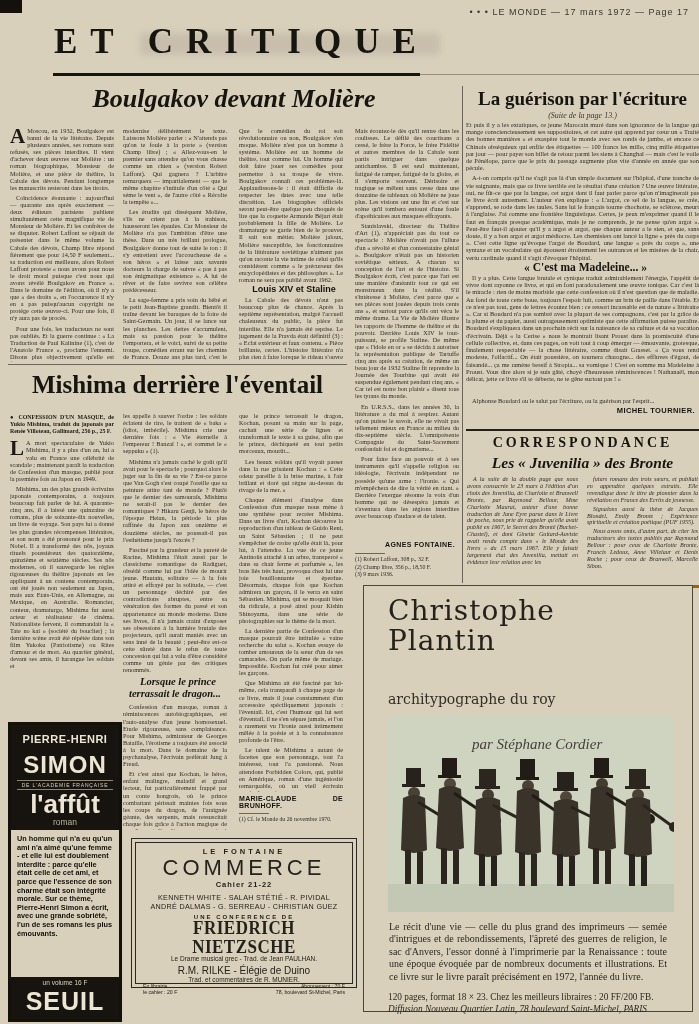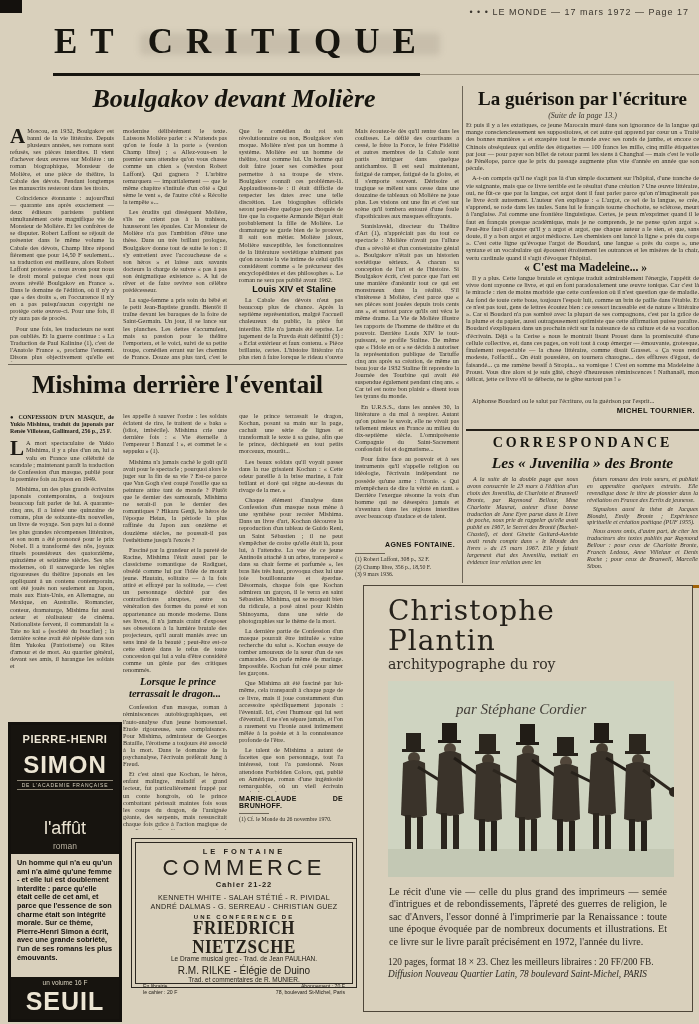--- a/index.html
+++ b/index.html
@@ -67,21 +67,21 @@
   .m-signature{font-family:"Liberation Sans",sans-serif;font-weight:bold;font-size:7px;
                letter-spacing:.3px;margin:3px 0 1px;color:#17150f;}
   
   .seuil{position:absolute;left:8px;top:722px;width:114px;height:300px;border:3px solid #14110d;
          background:#17140f;color:#ece5d3;display:flex;flex-direction:column;box-sizing:border-box;
          font-family:"Liberation Sans",sans-serif;text-align:center;}
   .seuil-author{font-weight:bold;font-size:11px;letter-spacing:.5px;margin-top:8px;}
   .seuil-simon{font-weight:bold;font-size:24px;line-height:26px;letter-spacing:1px;margin-top:7px;}
   .seuil-academie{font-size:5px;letter-spacing:.8px;border-top:1px solid #8d8674;border-bottom:1px solid #8d8674;
                   margin:2px 6px;padding:1px 0;color:#d9d2bf;}
-  .seuil-affut{font-weight:normal;font-size:18px;line-height:25px;margin-top:24px;}
+  .seuil-affut{font-weight:bold;font-size:26px;line-height:25px;}
   .seuil-roman{font-size:8.5px;color:#b9b2a0;margin-bottom:3px;}
   .seuil-body{background:#d9d0bc;color:#14110d;font-size:7.3px;line-height:8.6px;font-weight:bold;
               text-align:left;padding:5px 6px;flex:1;}
   .seuil-price{font-size:6.5px;padding:2px 0 1px;color:#d9d2bf;}
   .seuil-logo{font-weight:bold;font-size:25px;letter-spacing:1px;padding-bottom:3px;}
   
   .commerce{position:absolute;left:131px;top:838px;width:226px;height:150px;border:1px solid #2c2721;
             padding:3px;box-sizing:border-box;background:#d9d0bc;}
   .commerce-inner{border:1px solid #2c2721;height:100%;box-sizing:border-box;padding:4px 7px 3px;
                   display:flex;flex-direction:column;text-align:center;color:#26221b;
@@ -97,23 +97,23 @@
   .com-rilke{font-size:10px;font-weight:normal;margin-top:3px;}
   .com-munier{font-size:6.5px;}
   .com-bottom{display:flex;justify-content:space-between;margin-top:auto;
               font-size:5.2px;line-height:6px;text-align:left;}
   .com-bottom .r{text-align:right;}
   
   .plantin{position:absolute;left:363px;top:585px;width:330px;height:427px;border:1px solid #4e4639;
            box-sizing:border-box;background:#d9d0bc;padding:10px 24px;}
   .plantin-titlewrap{width:fit-content;margin:0 auto;}
   .plantin-title{font-family:"DejaVu Serif",serif;font-size:28px;line-height:30px;color:#26221b;letter-spacing:1px;}
-  .plantin-sub{font-family:"DejaVu Serif",serif;font-size:14px;color:#332e26;}
+  .plantin-sub{font-family:"DejaVu Serif",serif;font-size:14px;color:#332e26;margin-top:35px;}
   .plantin-img{position:relative;width:286px;height:196px;margin:9px auto;background:#cfd4c1;overflow:hidden;}
-  .plantin-byline{position:absolute;left:68px;top:20px;font-style:italic;font-size:15px;color:#45403a;}
+  .plantin-byline{position:absolute;left:84px;top:20px;font-style:italic;font-size:15px;color:#45403a;}
   .plantin-text{font-size:10px;line-height:12.4px;text-align:justify;color:#2c2821;margin:2px 1px 9px;}
   .plantin-f1{font-size:9.3px;color:#2c2821;margin-bottom:2px;}
   .plantin-f2{font-size:9.3px;font-style:italic;color:#2c2821;}
 </style>
 </head>
 <body>
 
 <div class="page">
 
   <div class="corner-mark"></div>

